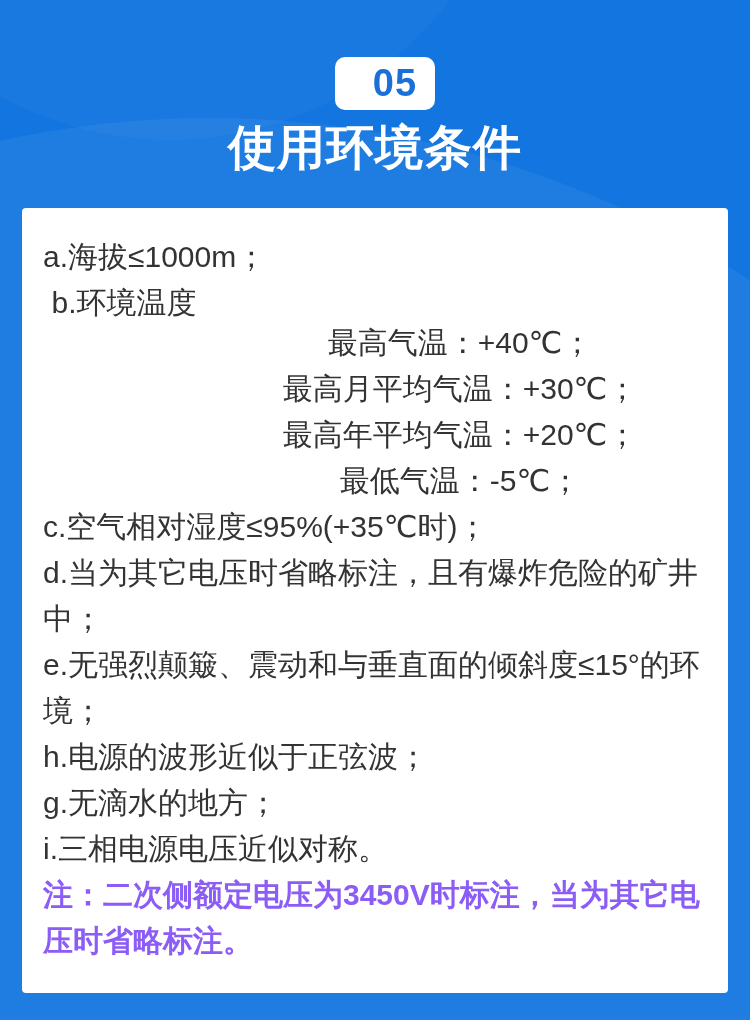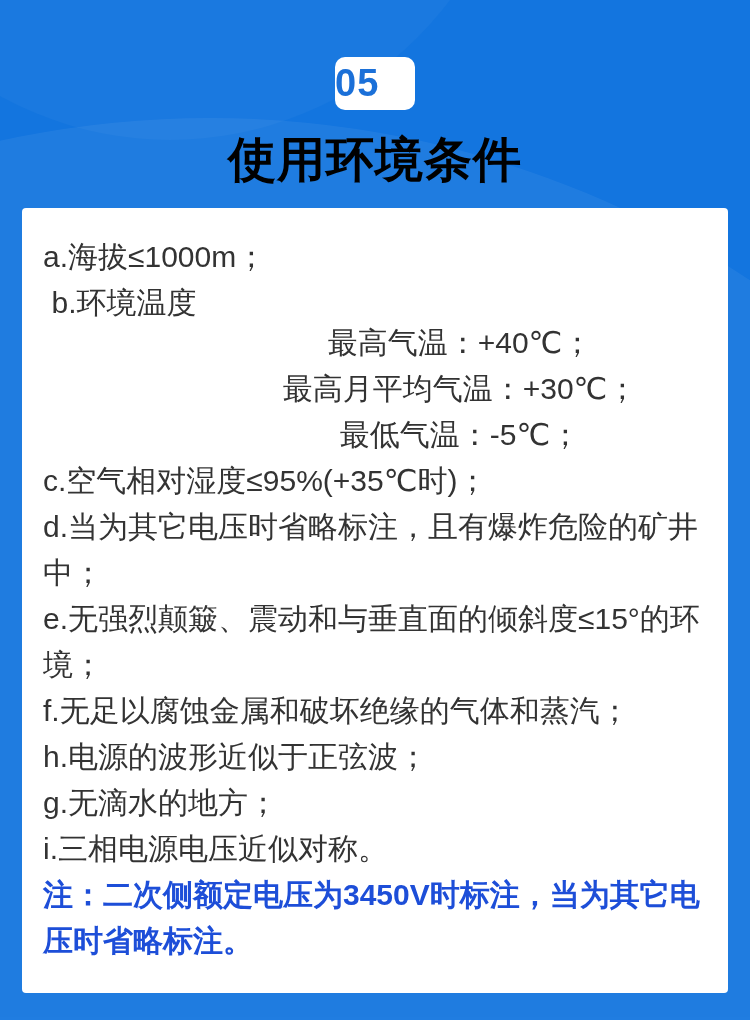--- a/index.html
+++ b/index.html
@@ -32,33 +32,34 @@
   .badge {
     position: absolute;
     left: 335px;
     top: 57px;
     width: 80px;
     height: 53px;
     background: #ffffff;
     border-radius: 10px;
     display: flex;
     align-items: center;
-    justify-content: flex-start;
+    justify-content: center;
     font-size: 38px;
     font-weight: bold;
     color: #1b70d8;
     letter-spacing: 1px;
+    padding-left: 20px;
   }
   .title {
     position: absolute;
-    top: 128px;
+    top: 116px;
     left: 0;
     width: 100%;
     text-align: center;
-    color: #000000;
+    color: #ffffff;
     font-family: "Liberation Serif", "DejaVu Serif", serif;
     font-weight: 900;
     font-size: 48px;
     letter-spacing: 1px;
   }
   .card {
     position: absolute;
     left: 22px;
     top: 208px;
     width: 706px;
@@ -69,21 +70,21 @@
     padding: 26px 13px 0 21px;
     color: #333333;
     font-size: 30px;
     line-height: 46px;
   }
   .cond-line { margin: 0; }
   .b-row { display: flex; align-items: flex-start; text-align: center; }
   .b-label { flex: none; width: 162px; }
   .temps { flex: 1; margin-top: 40px; }
   .note {
-    color: #1d4ed8;
+    color: #8b5cf6;
     font-weight: bold;
   }
 </style>
 </head>
 <body>
 
 <div class="page">
 
   <div class="bg-circle bg-circle-1"></div>
   <div class="bg-circle bg-circle-2"></div>
@@ -95,28 +96,28 @@
   <div class="title">使用环境条件</div>
 
   <div class="card">
     <div class="cond-line">a.海拔≤1000m；</div>
 
     <div class="cond-line b-row">
       <span class="b-label">b.环境温度</span>
       <span class="temps">
         <span class="temp-line" style="display:block">最高气温：+40℃；</span>
         <span class="temp-line" style="display:block">最高月平均气温：+30℃；</span>
+        <span class="temp-line" style="display:block">最高年平均气温：+20℃；</span>
         <span class="temp-line" style="display:block">最低气温：-5℃；</span>
       </span>
     </div>
 
     <div class="cond-line">c.空气相对湿度≤95%(+35℃时)；</div>
     <div class="cond-line">d.当为其它电压时省略标注，且有爆炸危险的矿井中；</div>
     <div class="cond-line">e.无强烈颠簸、震动和与垂直面的倾斜度≤15°的环境；</div>
-    <div class="cond-line">f.无足以腐蚀金属和破坏绝缘的气体和蒸汽；</div>
     <div class="cond-line">h.电源的波形近似于正弦波；</div>
     <div class="cond-line">g.无滴水的地方；</div>
     <div class="cond-line">i.三相电源电压近似对称。</div>
 
     <div class="cond-line note">注：二次侧额定电压为3450V时标注，当为其它电压时省略标注。</div>
   </div>
 
 </div>
 
 </body></html>

